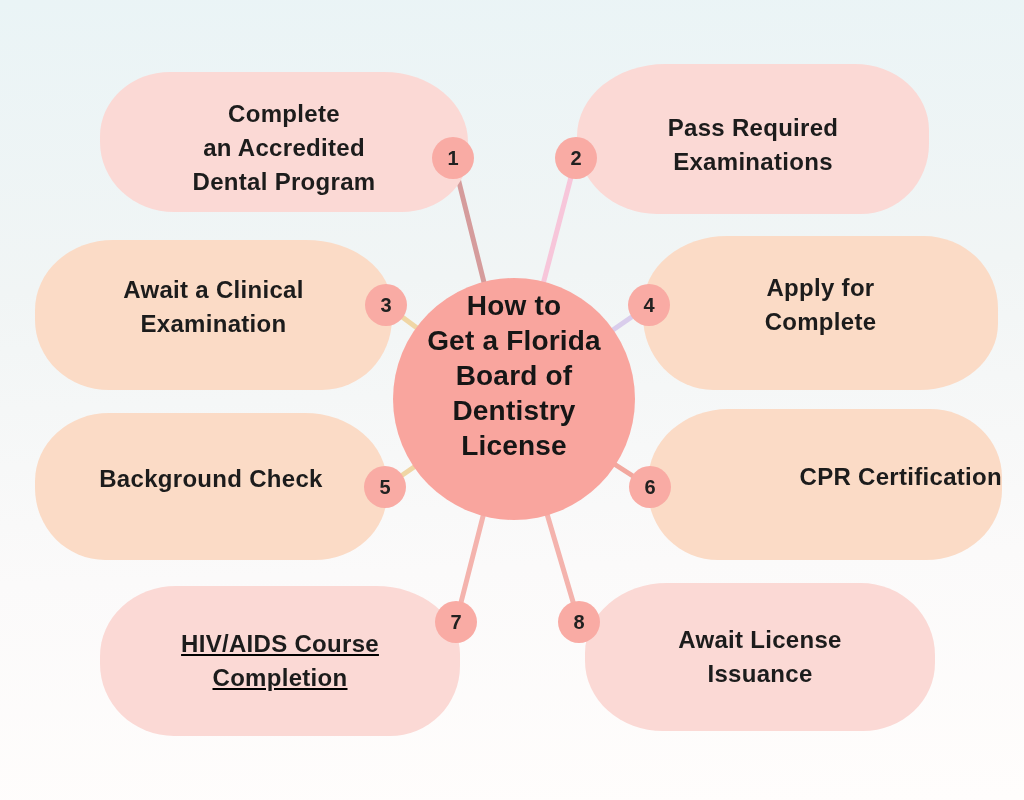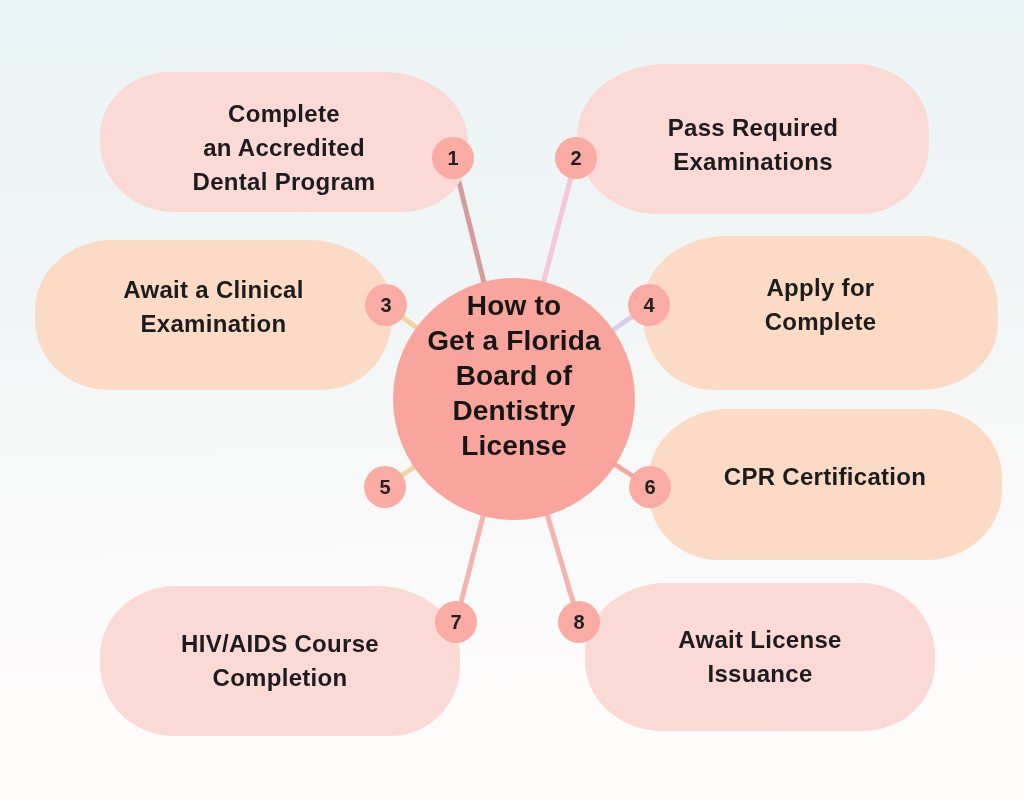--- a/index.html
+++ b/index.html
@@ -85,24 +85,27 @@
 Examinations</span>
   </div>
   <div class="blob b3" style="background: rgb(251, 219, 198);">
     <span class="blob-label pad-bottom">Await a Clinical
 Examination</span>
   </div>
   <div class="blob b4" style="background: rgb(251, 219, 198);">
     <span class="blob-label pad-bottom">Apply for
 Complete</span>
   </div>
-  <div class="blob b6" style="background: rgb(251, 219, 198);">
+  <div class="blob b5" style="background: rgb(251, 219, 198);">
+    <span class="blob-label pad-bottom">Background Check</span>
+  </div>
+  <div class="blob b6" style="background: rgb(251, 219, 198); justify-content: flex-end;">
     <span class="blob-label pad-bottom">CPR Certification</span>
   </div>
-  <div class="blob b7" style="background: rgb(251, 217, 213);">
+  <div class="blob b7" style="background: rgb(251, 217, 213); text-decoration: underline;">
     <span class="blob-label">HIV/AIDS Course
 Completion</span>
   </div>
   <div class="blob b8" style="background: rgb(251, 217, 213);">
     <span class="blob-label">Await License
 Issuance</span>
   </div>
 
   <div class="node n1" style="background: rgb(249, 171, 164);">
       <span>1</span>

